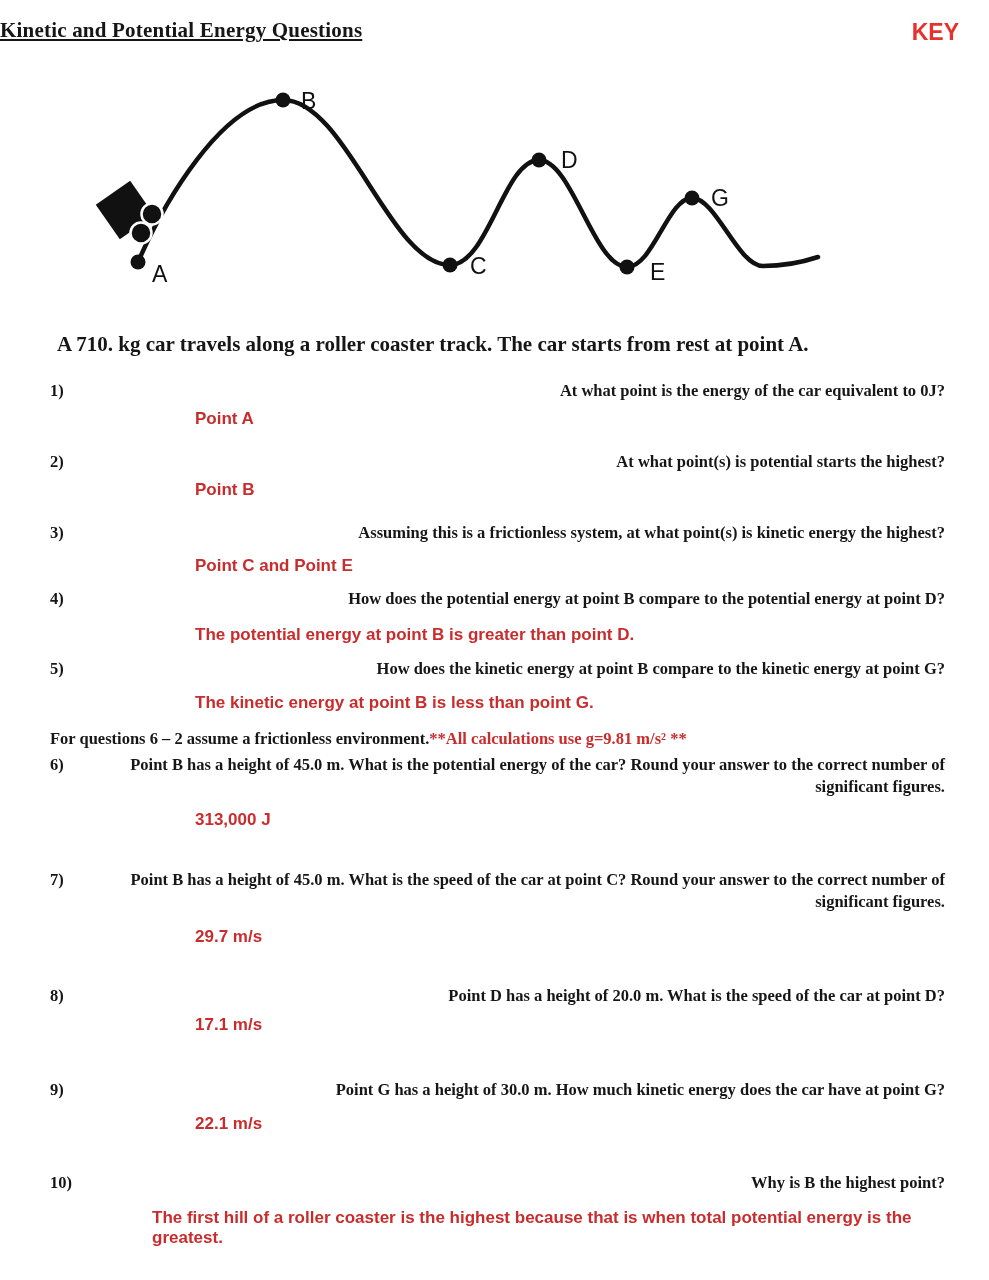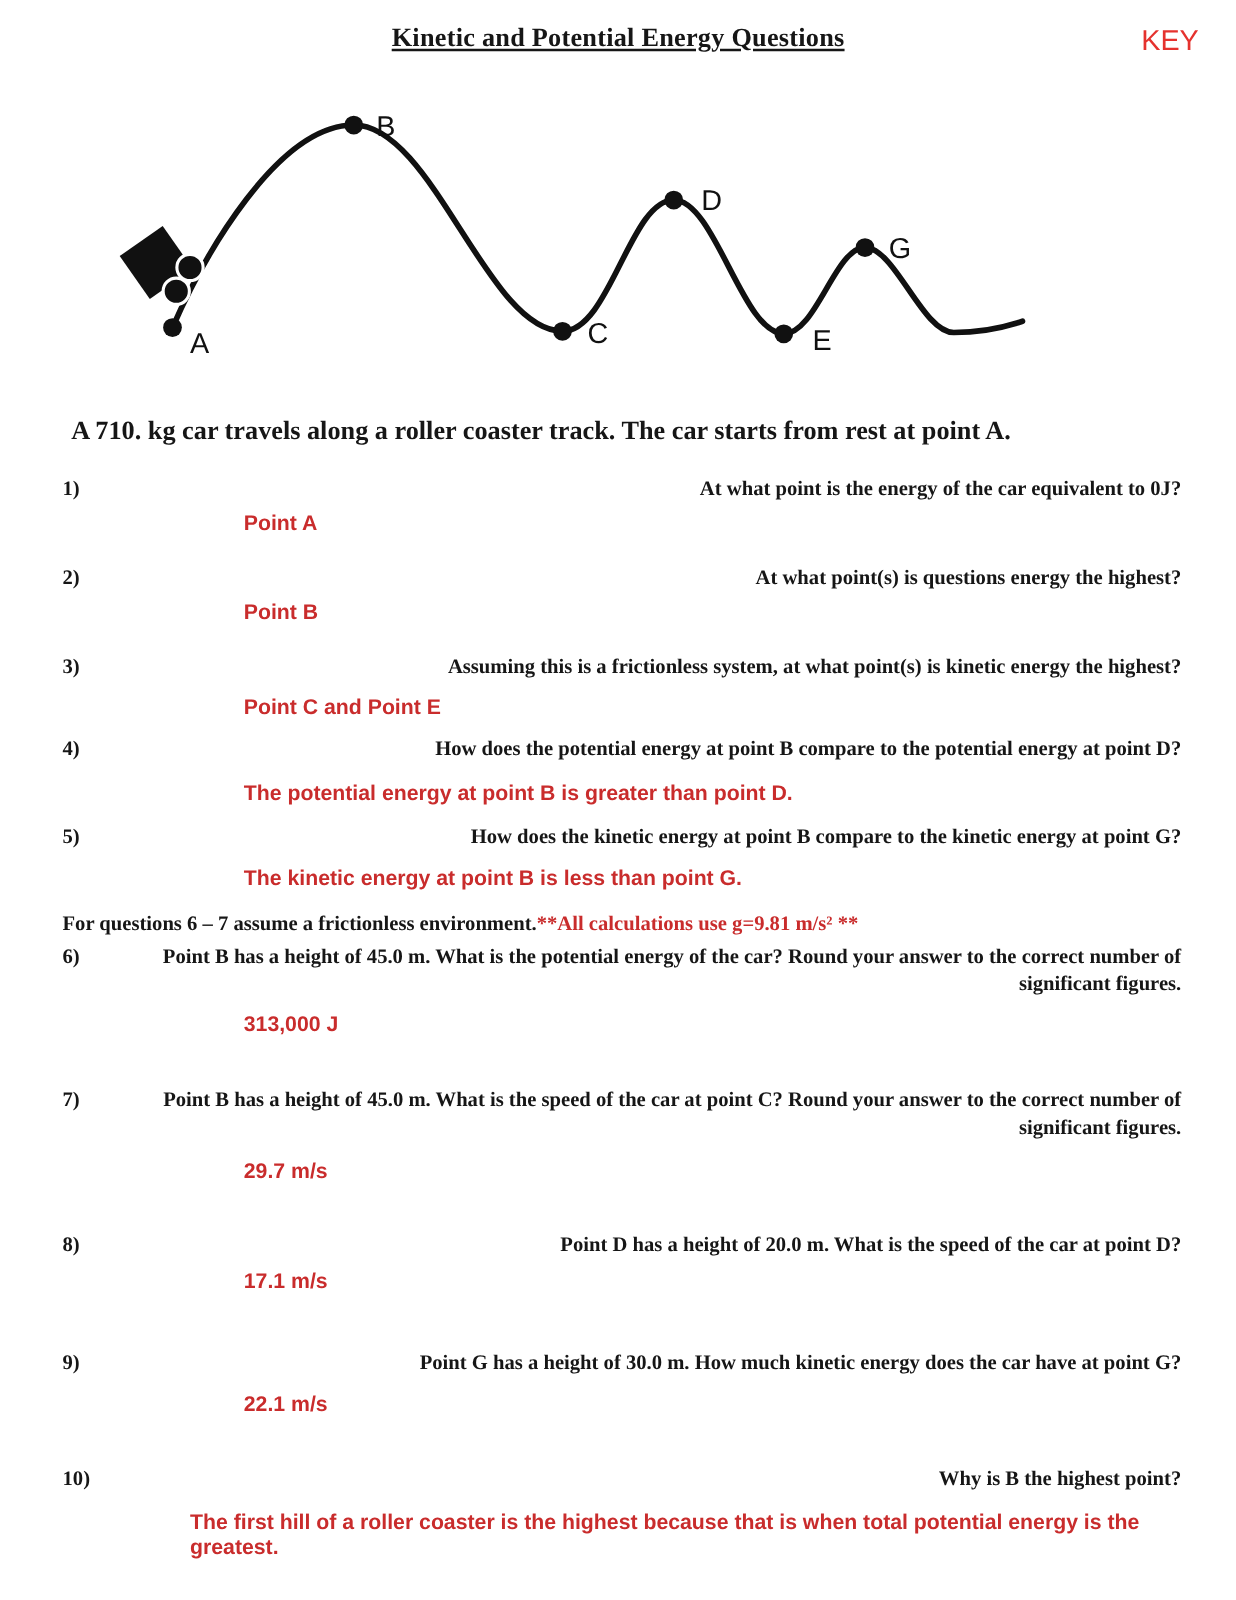--- a/index.html
+++ b/index.html
@@ -5,30 +5,30 @@
 <style>
   html,body { margin:0; padding:0; }
   body {
     width:989px; height:1280px;
     background:#ffffff;
     position:relative;
     overflow:hidden;
     font-family:"Liberation Serif", serif;
     color:var(--ink, #161616);
   }
-  .page-header { position:absolute; top:18px; left:0; width:989px; text-align:center; }
+  .page-header { position:absolute; top:18px; left:0; width:989px; text-align:left; }
   .page-title {
     font-size:21px; font-weight:700;
     text-decoration:underline;
     letter-spacing:0.2px;
   }
   .key-badge {
     position:absolute; top:19px; right:30px;
     font-family:"Liberation Sans", sans-serif;
-    font-size:23px; font-weight:400;
+    font-size:23px; font-weight:700;
     color:var(--key_red, #e5322e);
   }
   .diagram { position:absolute; top:72px; left:0; }
   .diagram text {
     font-family:"Liberation Sans", sans-serif;
     font-size:23px; font-weight:500; fill:#111;
   }
   .intro {
     position:absolute; top:332px; left:57px;
     font-size:21px; font-weight:700; width:900px;
@@ -99,21 +99,21 @@
 <div class="intro">A 710. kg car travels along a roller coaster track.  The car starts from rest at point A.</div>
 
 <div class="q" style="top:380px">
   <span class="num">1)</span>
   <span class="qtext">At what point is the energy of the car equivalent to 0J?</span>
 </div>
 <div class="ans" style="top:409px">Point A</div>
 
 <div class="q" style="top:451px">
   <span class="num">2)</span>
-  <span class="qtext">At what point(s) is questions energy the highest?</span>
+  <span class="qtext">At what point(s) is potential starts the highest?</span>
 </div>
 <div class="ans" style="top:480px">Point B</div>
 
 <div class="q" style="top:522px">
   <span class="num">3)</span>
   <span class="qtext">Assuming this is a frictionless system, at what point(s) is kinetic energy the highest?</span>
 </div>
 <div class="ans" style="top:556px">Point C and Point E</div>
 
 <div class="q" style="top:588px">
@@ -122,21 +122,21 @@
 </div>
 <div class="ans" style="top:625px">The potential energy at point B is greater than point D.</div>
 
 <div class="q" style="top:658px">
   <span class="num">5)</span>
   <span class="qtext">How does the kinetic energy at point B compare to the kinetic energy at point G?</span>
 </div>
 <div class="ans" style="top:693px">The kinetic energy at point B is less than point G.</div>
 
 <div class="note">
-  <span class="note-black">For questions 6 – 7 assume a frictionless environment.</span><span class="note-red">**All calculations use g=9.81 m/s² **</span>
+  <span class="note-black">For questions 6 – 2 assume a frictionless environment.</span><span class="note-red">**All calculations use g=9.81 m/s² **</span>
 </div>
 
 <div class="q" style="top:754px">
   <span class="num">6)</span>
   <span class="qtext">Point B has a height of 45.0 m.  What is the potential energy of the car?  Round your answer to the correct number of significant figures.</span>
 </div>
 <div class="ans" style="top:810px">313,000 J</div>
 
 <div class="q" style="top:869px">
   <span class="num">7)</span>

